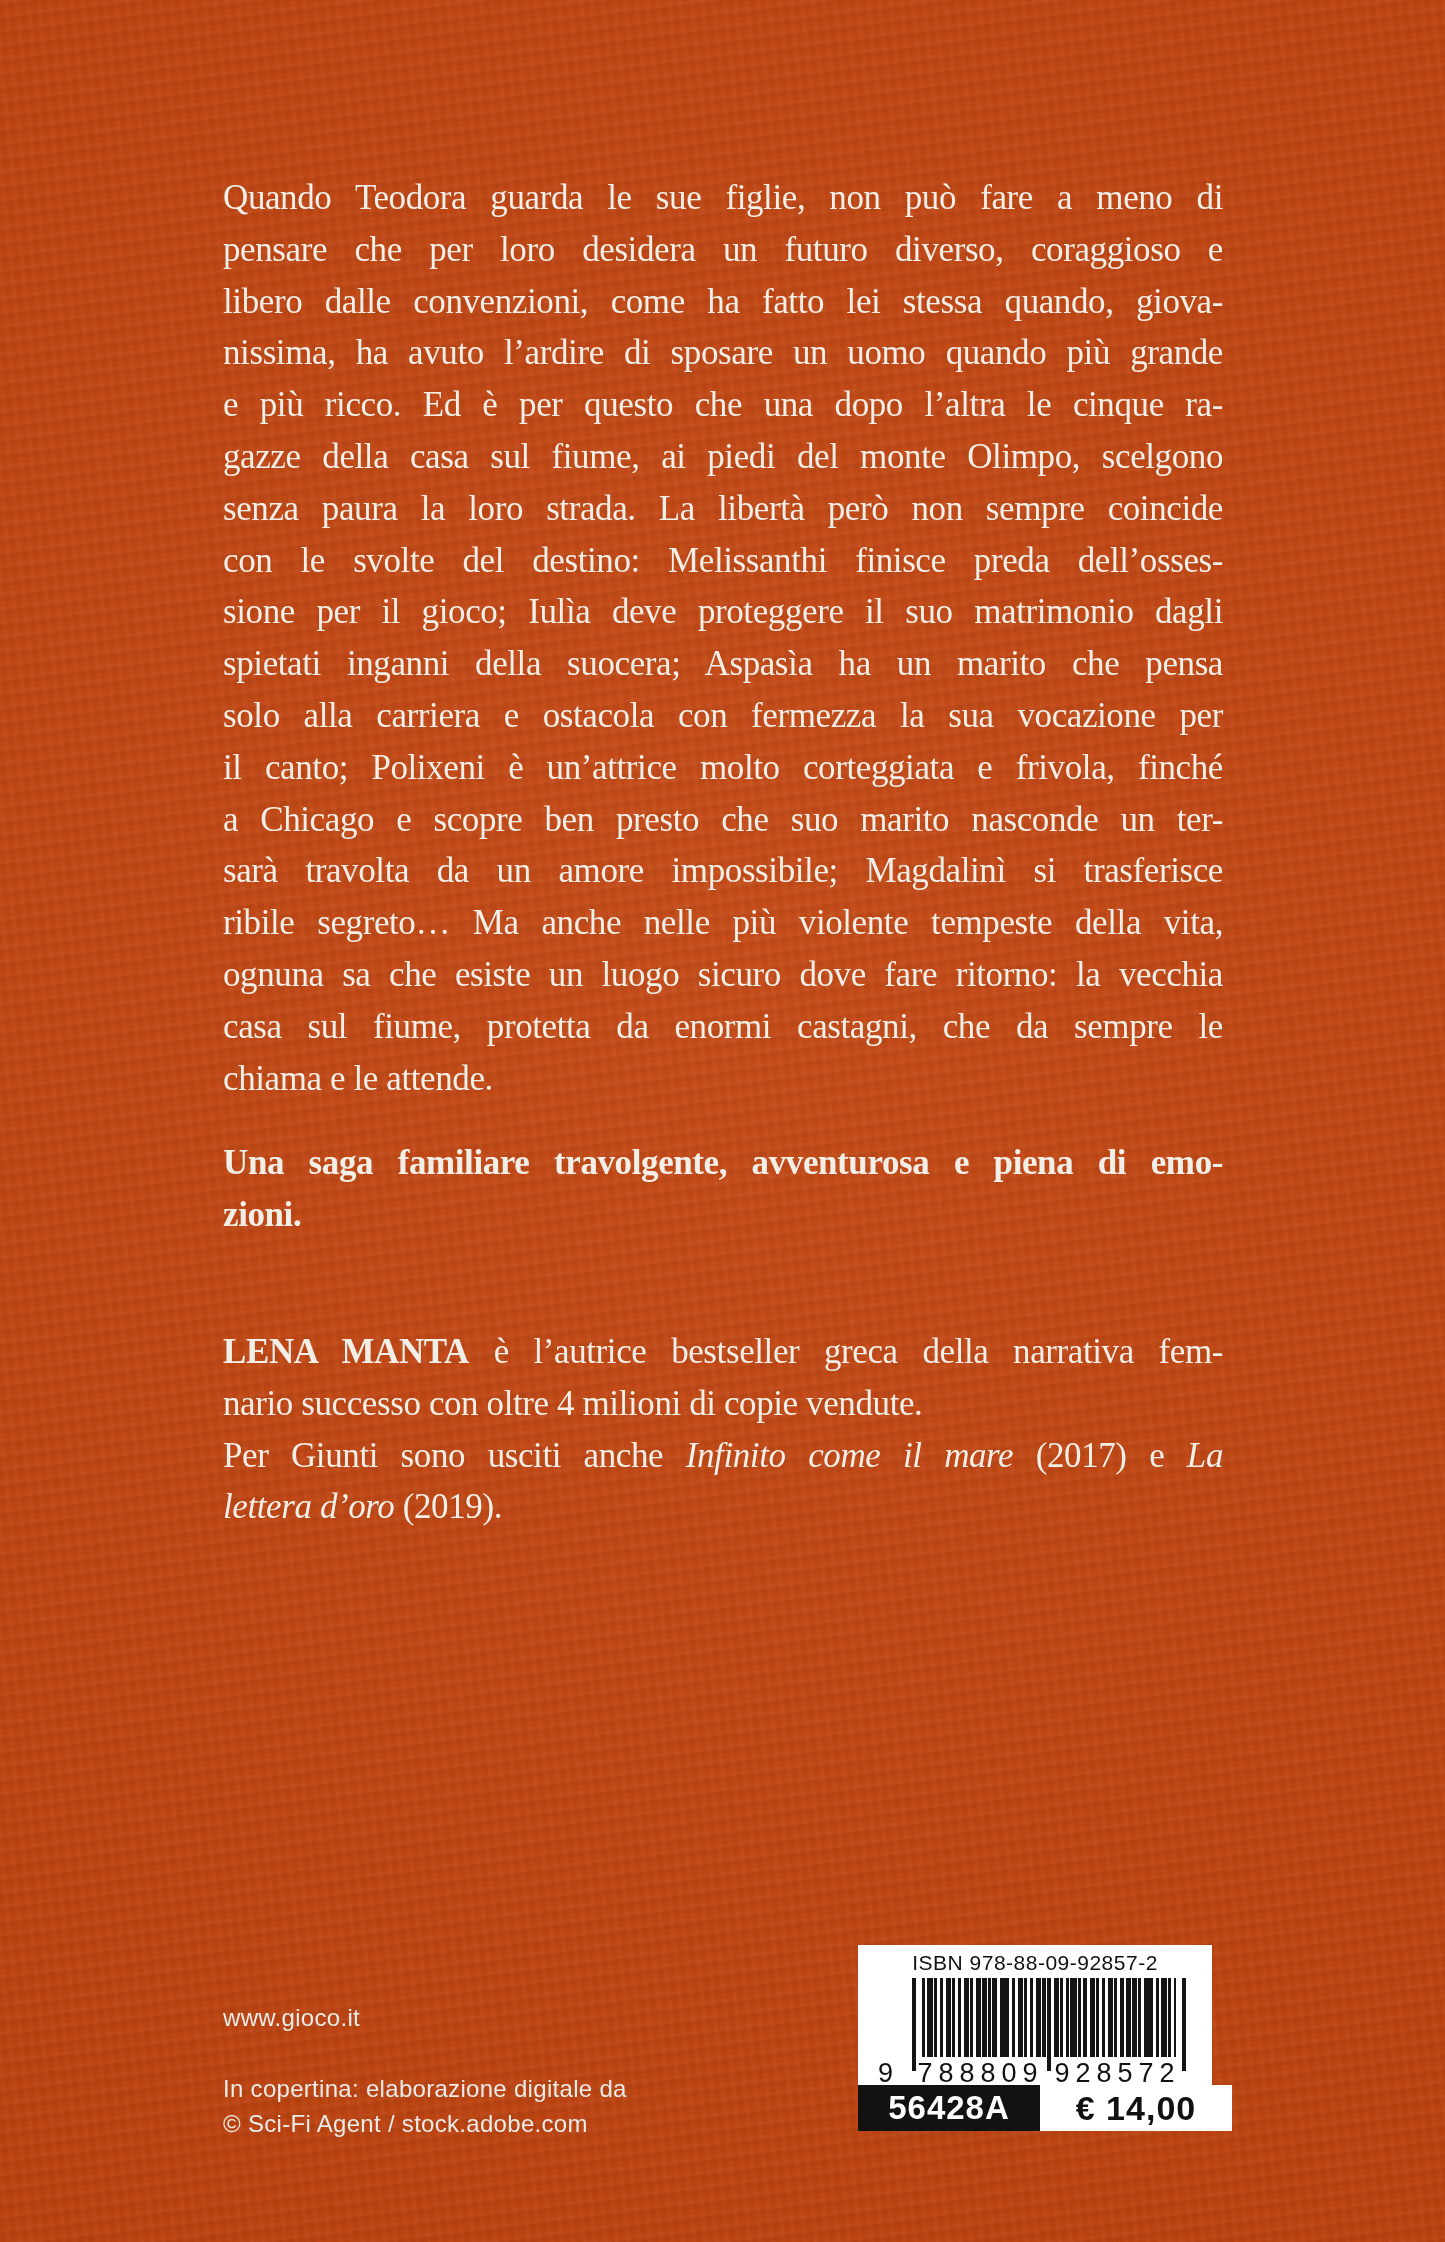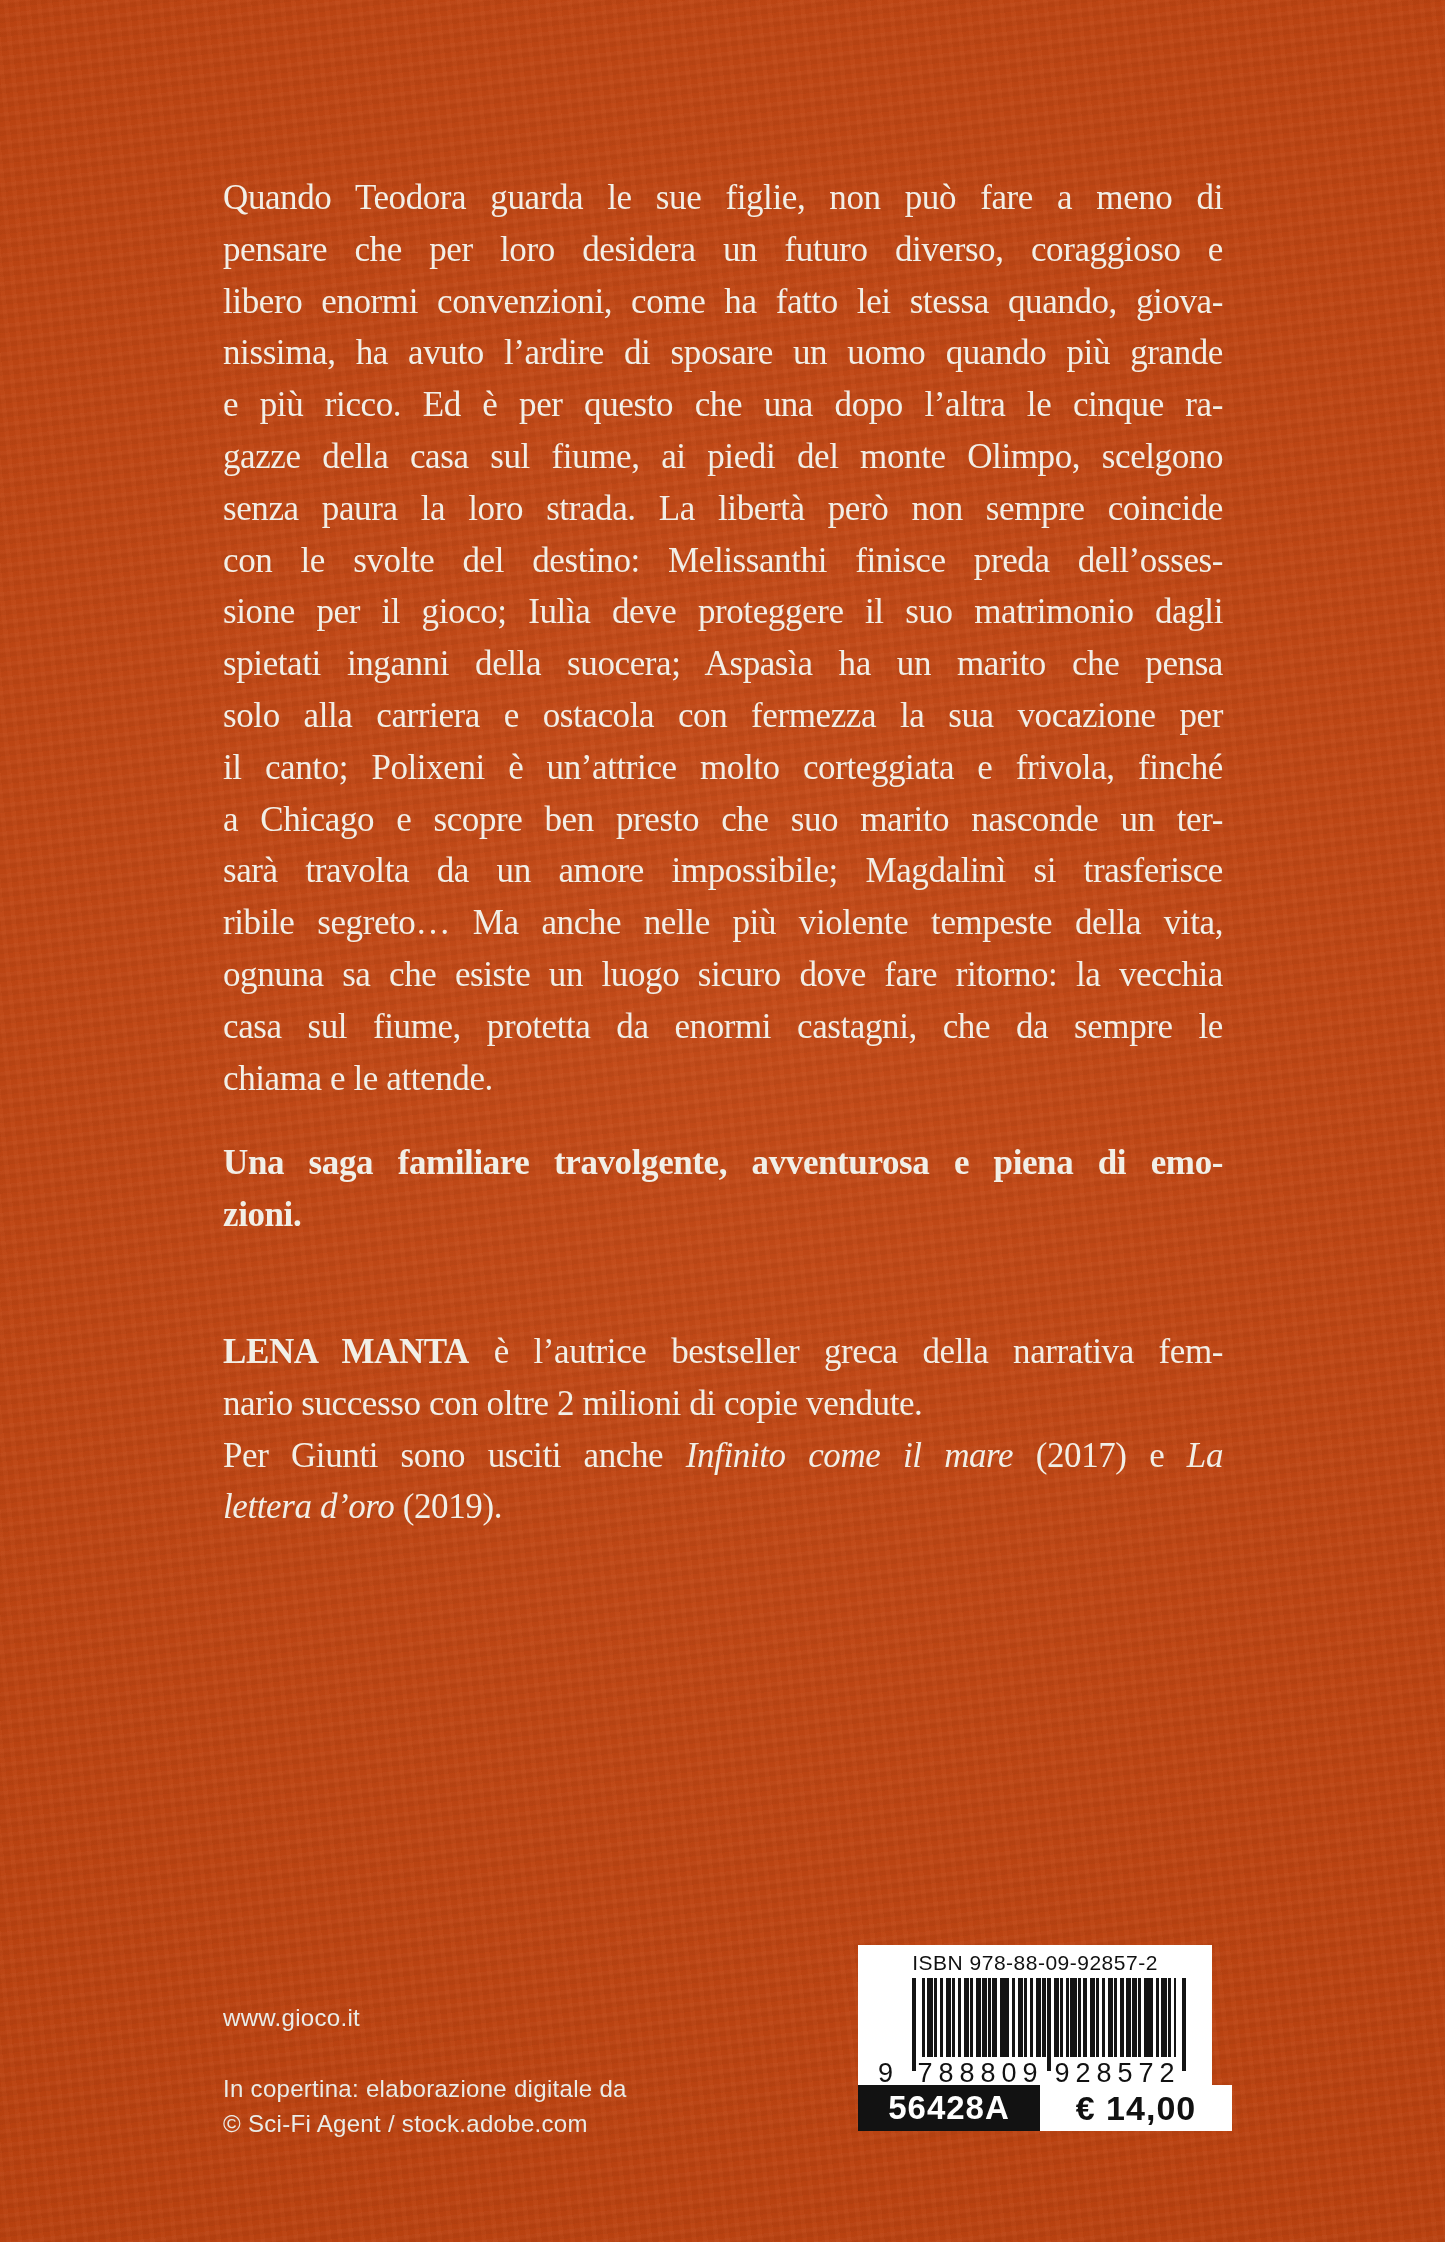--- a/index.html
+++ b/index.html
@@ -102,21 +102,21 @@
           <feTurbulence type="fractalNoise" baseFrequency="0.9" numOctaves="2" result="n"></feTurbulence>
           <feColorMatrix in="n" type="matrix" values="0 0 0 0 1  0 0 0 0 1  0 0 0 0 1  0 0 0 0.35 0"></feColorMatrix>
         </filter>
       <rect width="1445" height="2242" filter="url(#paper)"></rect>
     </svg>
   </div>
 
   <div class="col synopsis">
     <div class="jline">Quando Teodora guarda le sue figlie, non può fare a meno di</div>
     <div class="jline">pensare che per loro desidera un futuro diverso, coraggioso e</div>
-    <div class="jline">libero enormi convenzioni, come ha fatto lei stessa quando, giova-</div>
+    <div class="jline">libero dalle convenzioni, come ha fatto lei stessa quando, giova-</div>
     <div class="jline">nissima, ha avuto l’ardire di sposare un uomo quando più grande</div>
     <div class="jline">e più ricco. Ed è per questo che una dopo l’altra le cinque ra-</div>
     <div class="jline">gazze della casa sul fiume, ai piedi del monte Olimpo, scelgono</div>
     <div class="jline">senza paura la loro strada. La libertà però non sempre coincide</div>
     <div class="jline">con le svolte del destino: Melissanthi finisce preda dell’osses-</div>
     <div class="jline">sione per il gioco; Iulìa deve proteggere il suo matrimonio dagli</div>
     <div class="jline">spietati inganni della suocera; Aspasìa ha un marito che pensa</div>
     <div class="jline">solo alla carriera e ostacola con fermezza la sua vocazione per</div>
     <div class="jline">il canto; Polixeni è un’attrice molto corteggiata e frivola, finché</div>
     <div class="jline">a Chicago e scopre ben presto che suo marito nasconde un ter-</div>
@@ -127,21 +127,21 @@
     <div class="jline last">chiama e le attende.</div>
   </div>
 
   <div class="col tagline">
     <div class="jline">Una saga familiare travolgente, avventurosa e piena di emo-</div>
     <div class="jline last">zioni.</div>
   </div>
 
   <div class="col bio">
     <div class="jline"><span class="caps">LENA MANTA</span><span> è l’autrice bestseller greca della narrativa fem-</span></div>
-    <div class="jline last">nario successo con oltre 2 milioni di copie vendute.</div>
+    <div class="jline last">nario successo con oltre 4 milioni di copie vendute.</div>
     <div class="jline"><span>Per Giunti sono usciti anche </span><span class="it">Infinito come il mare</span><span> (2017) e </span><span class="it">La</span></div>
     <div class="jline last"><span class="it">lettera d’oro</span><span> (2019).</span></div>
   </div>
 
   <div class="website sans">www.gioco.it</div>
   <div class="credits sans">
     <div>In copertina: elaborazione digitale da</div>
     <div>© Sci-Fi Agent / stock.adobe.com</div>
   </div>
 

